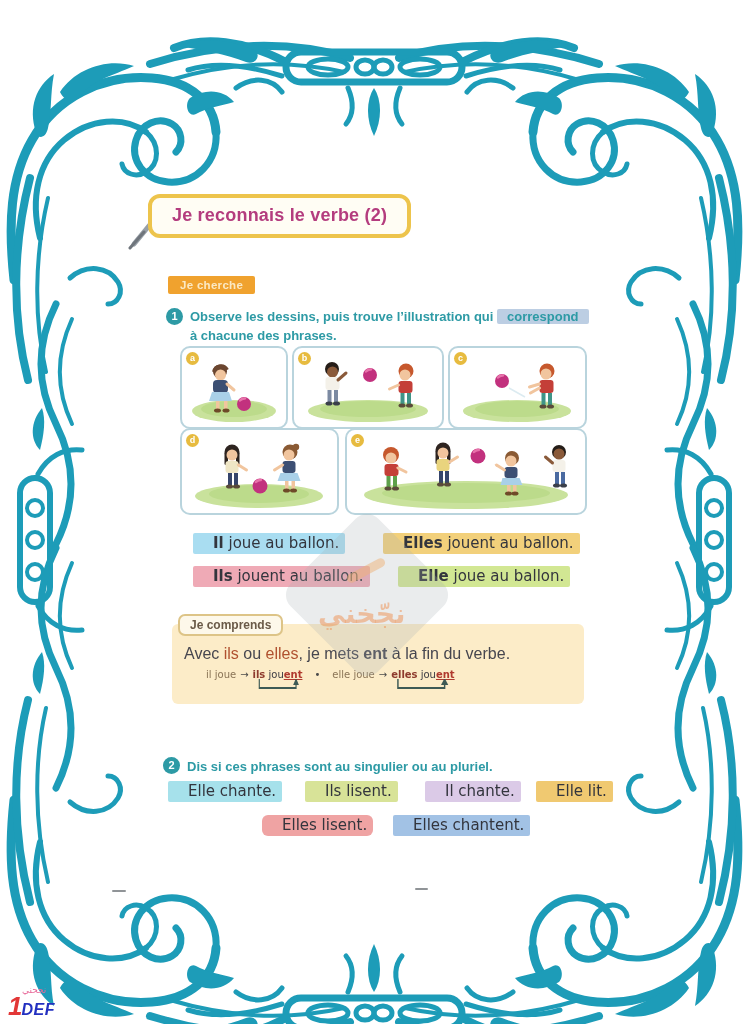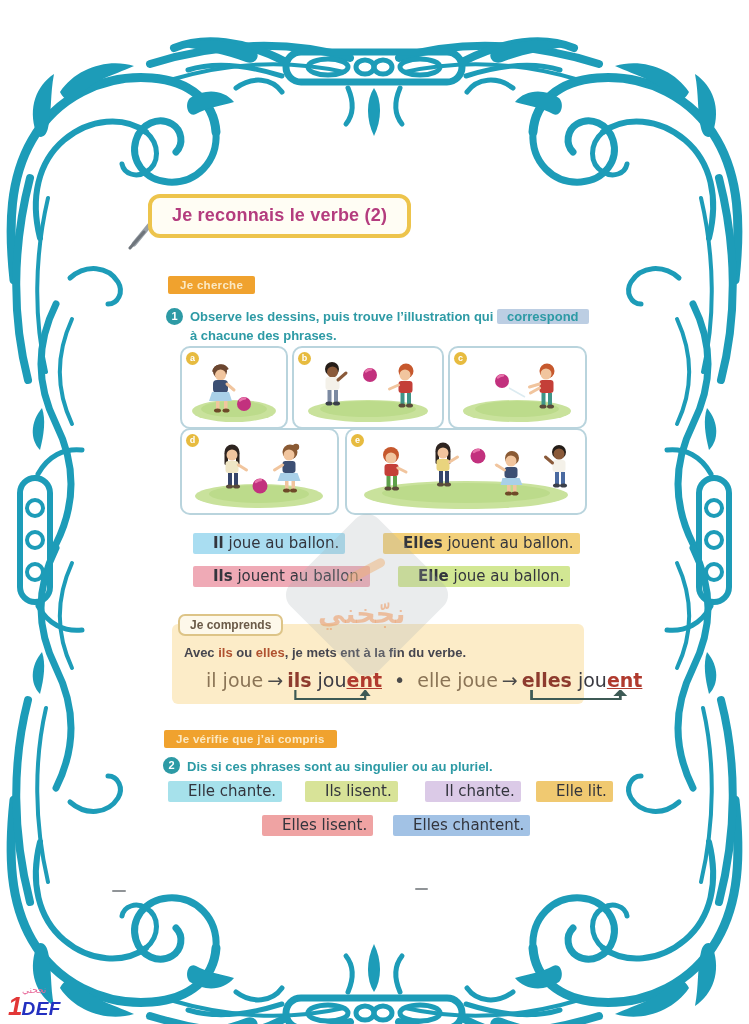--- a/index.html
+++ b/index.html
@@ -33,24 +33,24 @@
     background:#e7bb3f;color:#fff;font-weight:bold;font-size:9px;line-height:13px;text-align:center;z-index:2;}
 
   
   .chip{position:absolute;z-index:3;font-family:"DejaVu Sans",sans-serif;font-size:15px;
     color:#33353d;padding:1px 6px 2px 20px;border-radius:2px;white-space:nowrap;}
   .chip b{font-weight:bold;}
 
   
   .rule-panel{position:absolute;left:172px;top:596px;width:412px;height:80px;z-index:2;
     background:#fcecc8;border-radius:6px;}
-  .rule-text{position:absolute;left:184px;top:617px;z-index:3;font-size:13px;font-weight:bold;color:#46464f;}
+  .rule-text{position:absolute;left:184px;top:617px;z-index:3;font-size:16px;font-weight:normal;color:#46464f;}
   .rule-text .red{color:#b0512f;}
   .ex-line{position:absolute;left:206px;top:641px;z-index:3;font-family:"DejaVu Sans",sans-serif;
-    font-size:19px;color:#3a3a42;white-space:nowrap;}
+    font-size:10px;color:#3a3a42;white-space:nowrap;}
   .ex-line .muted{color:#8a7456;}
   .ex-line .arrow{color:#4a4a4a;padding:0 4px;}
   .ex-line .pron{color:#8e3b2e;font-weight:bold;}
   .ex-line .ent{color:#b03a2e;font-weight:bold;text-decoration:underline;}
   .ex-line .dot{color:#4a4a4a;padding:0 12px;}
   .vgroup{position:relative;display:inline-block;}
   .bracket{position:absolute;left:4px;bottom:-12px;width:92%;height:13px;}
 
   
   .wm-diamond{position:absolute;left:305px;top:505px;width:124px;height:124px;z-index:5;
@@ -61,21 +61,21 @@
     background:rgba(238,178,120,.5);border-radius:5px;transform:rotate(-28deg);pointer-events:none;}
 
   
   .dash{position:absolute;z-index:3;background:#555a60;opacity:.65;height:2px;border-radius:1px;}
 
   
   .logo{position:absolute;left:8px;top:958px;z-index:6;line-height:1;}
   .logo .ar{display:block;font-family:"DejaVu Sans",sans-serif;font-size:9px;color:#e86a9a;
     margin-left:14px;margin-bottom:-2px;}
   .logo .one{font-style:italic;font-weight:bold;font-size:26px;color:#e23737;letter-spacing:-1px;}
-  .logo .def{font-style:italic;font-weight:bold;font-size:19px;color:#2330c0;letter-spacing:.5px;}
+  .logo .def{font-style:italic;font-weight:bold;font-size:16px;color:#2330c0;letter-spacing:.5px;}
 </style>
 </head>
 <body>
 
 <div class="screen">
 
   <svg class="frame" viewBox="0 0 749 1024" aria-hidden="true">
     <defs>
       <g id="corner" stroke="#1d9cb8" fill="none" stroke-linecap="round">
         <path stroke-width="9" d="M14,252 C8,196 10,150 32,112 C56,70 102,46 152,50 C190,53 214,74 216,104"></path>
@@ -306,30 +306,29 @@
   <div class="ex-line">
     <span class="muted">il joue</span><span class="arrow">→</span><span class="vgroup"><span class="pron">ils</span><span> jou</span><span class="ent">ent</span><svg class="bracket" viewBox="0 0 80 13" preserveAspectRatio="none">
           <path d="M4,0 V9 H68 V5" stroke="#3d5a55" stroke-width="2" fill="none"></path>
           <polygon points="63,6 73,6 68,-1" fill="#3d5a55"></polygon>
         </svg></span><span class="dot">•</span><span class="muted">elle joue</span><span class="arrow">→</span><span class="vgroup"><span class="pron">elles</span><span> jou</span><span class="ent">ent</span><svg class="bracket" viewBox="0 0 80 13" preserveAspectRatio="none">
           <path d="M4,0 V9 H68 V5" stroke="#3d5a55" stroke-width="2" fill="none"></path>
           <polygon points="63,6 73,6 68,-1" fill="#3d5a55"></polygon>
         </svg></span>
   </div>
 
-  <div class="badge-orange" style="left:164px;top:702px;">Je vérifie que j’ai compris</div>
 
   <div class="num-circle" style="left:163px;top:729px;">2</div>
   <div class="instr" style="left:187px;top:729px;">Dis si ces phrases sont au singulier ou au pluriel.</div>
 
   <div class="chip" style="left: 168px; top: 753px; background: rgb(166, 225, 235);">Elle chante.</div>
   <div class="chip" style="left: 305px; top: 753px; background: rgb(216, 227, 152);">Ils lisent.</div>
   <div class="chip" style="left: 425px; top: 753px; background: rgb(219, 202, 231); text-align: right;">Il chante.</div>
   <div class="chip" style="left: 536px; top: 753px; background: rgb(240, 201, 113);">Elle lit.</div>
-  <div class="chip" style="left: 262px; top: 787px; background: rgb(239, 163, 163);">Elles lisent.</div>
+  <div class="chip" style="left: 262px; top: 787px; background: rgb(239, 163, 163); border-radius: 6px;">Elles lisent.</div>
   <div class="chip" style="left: 393px; top: 787px; background: rgb(162, 194, 229); text-align: right;">Elles chantent.</div>
 
   <div class="dash" style="left:112px;top:862px;width:14px;"></div>
   <div class="dash" style="left:415px;top:860px;width:13px;"></div>
 
   <div class="wm-diamond"></div>
   <div class="wm-swoosh"></div>
   <div class="wm-text">نجّخني</div>
 
   <div class="logo">

